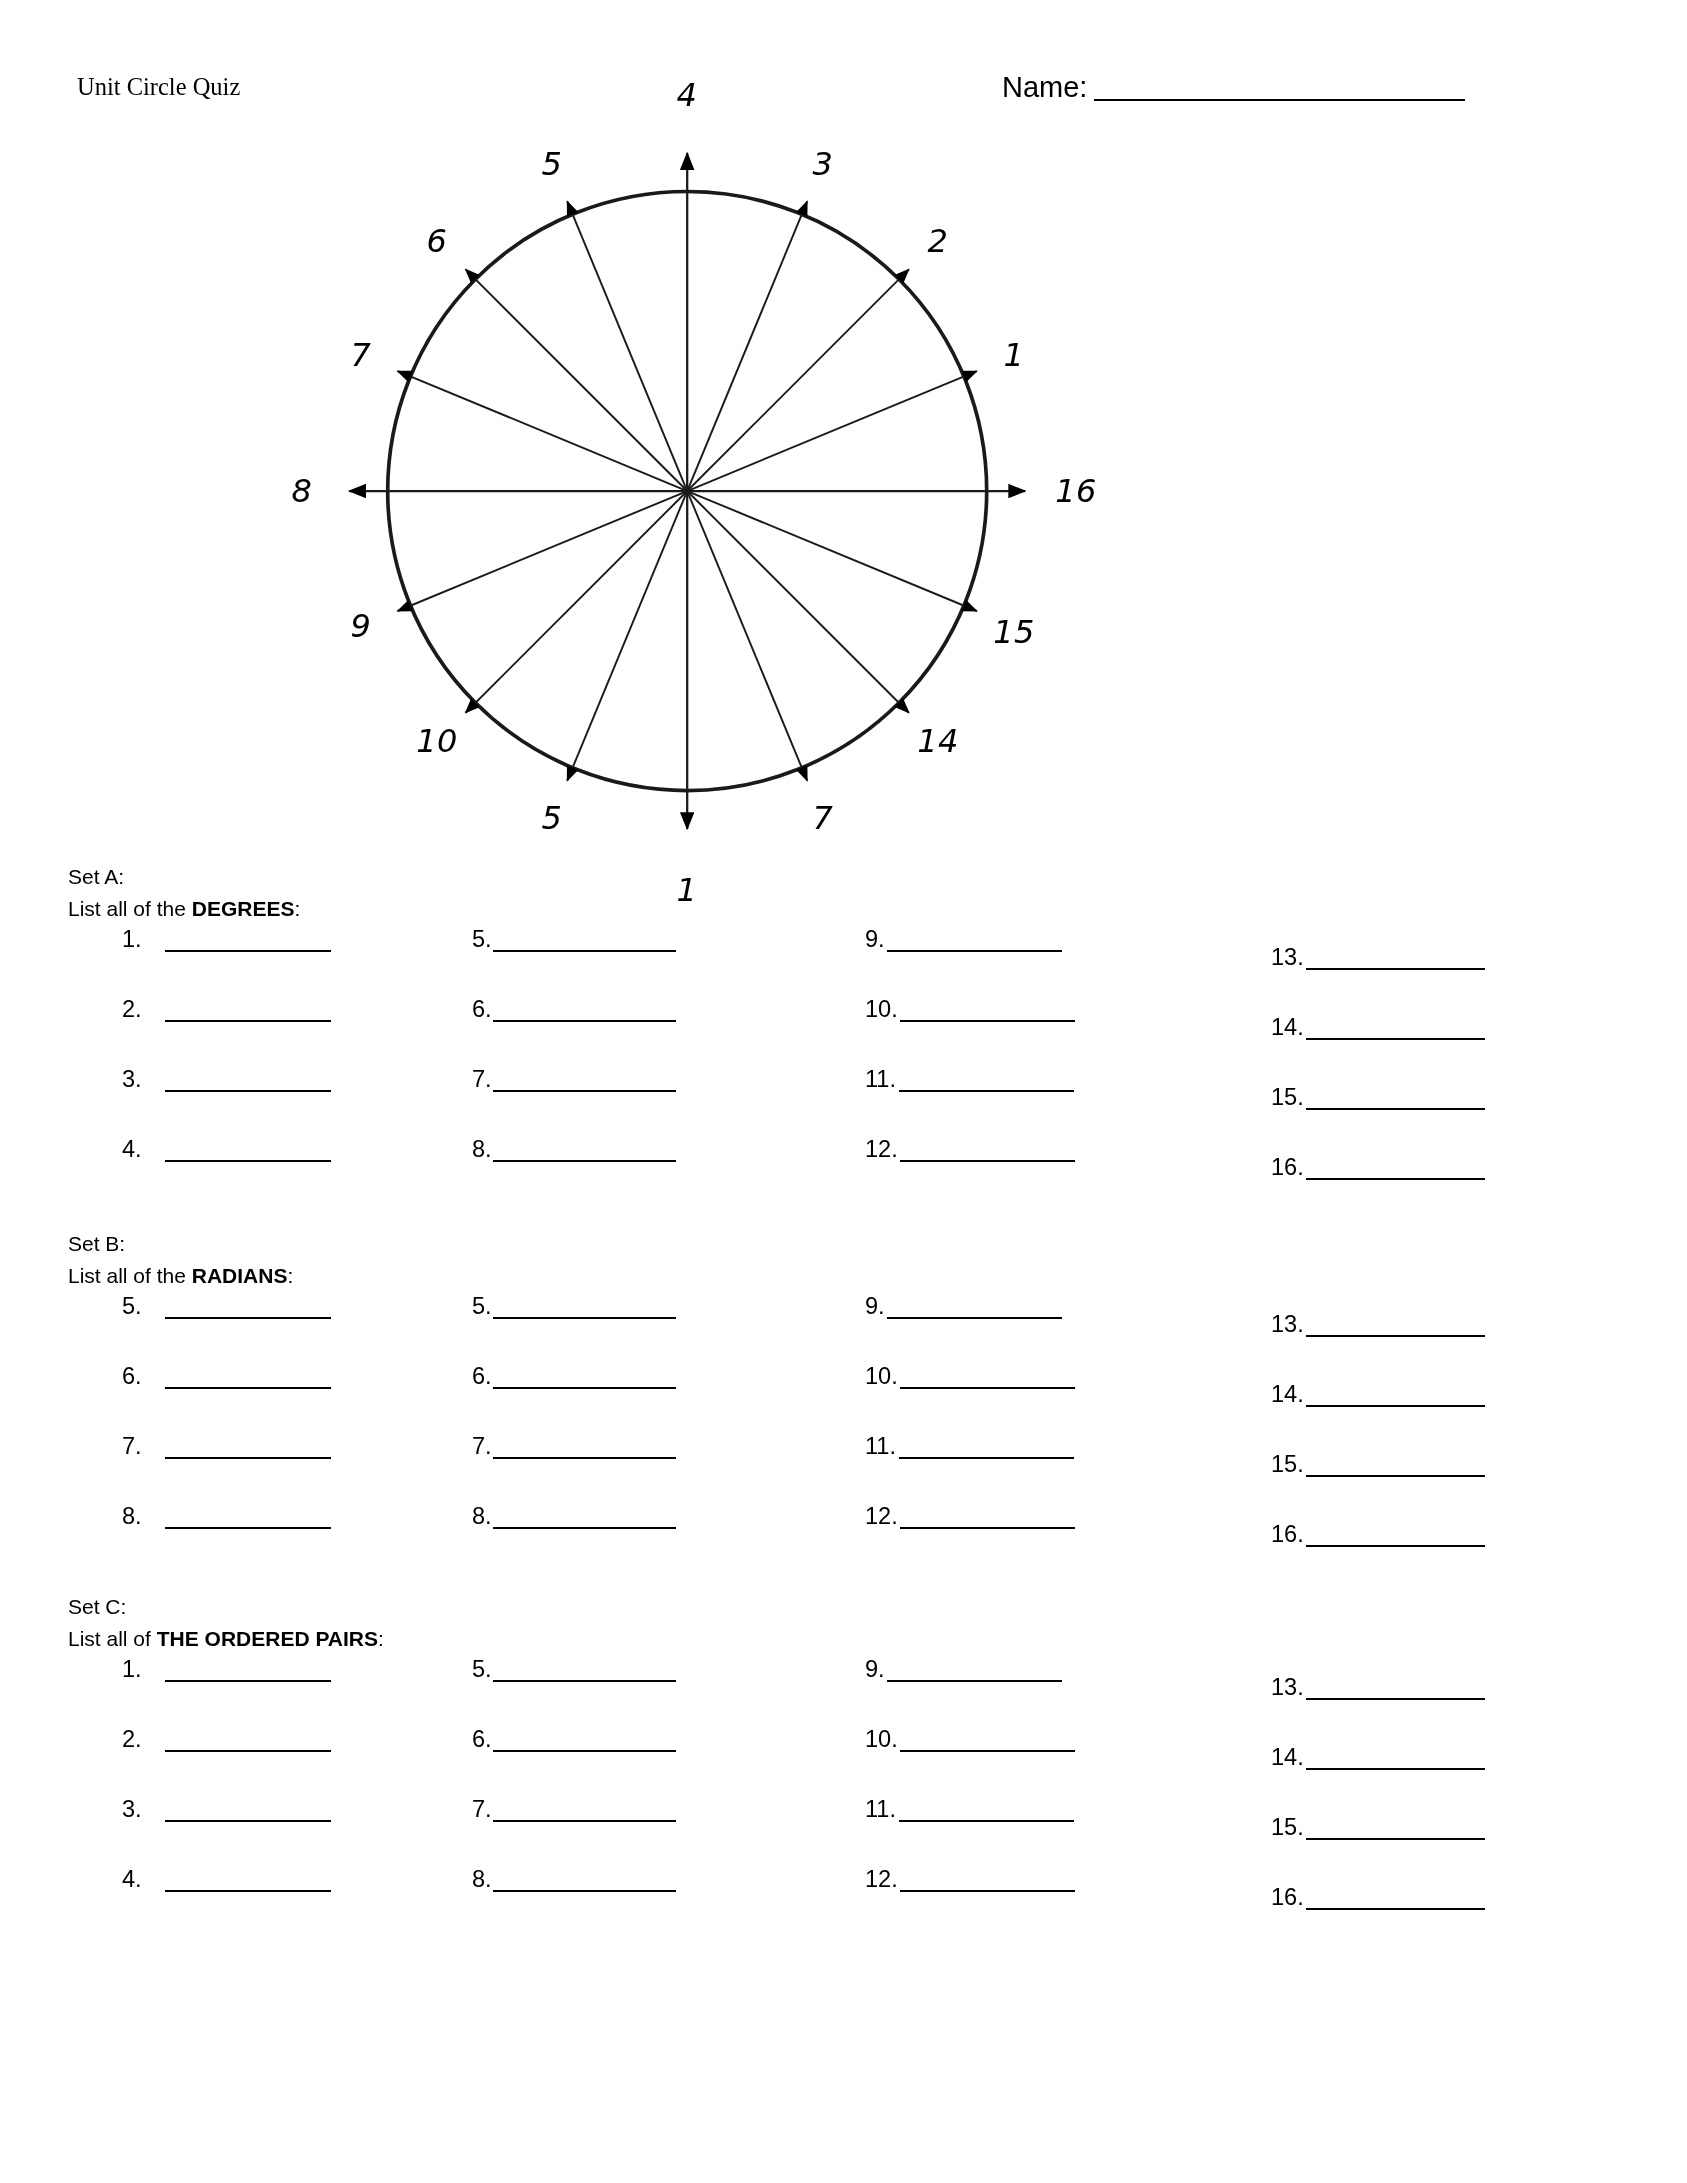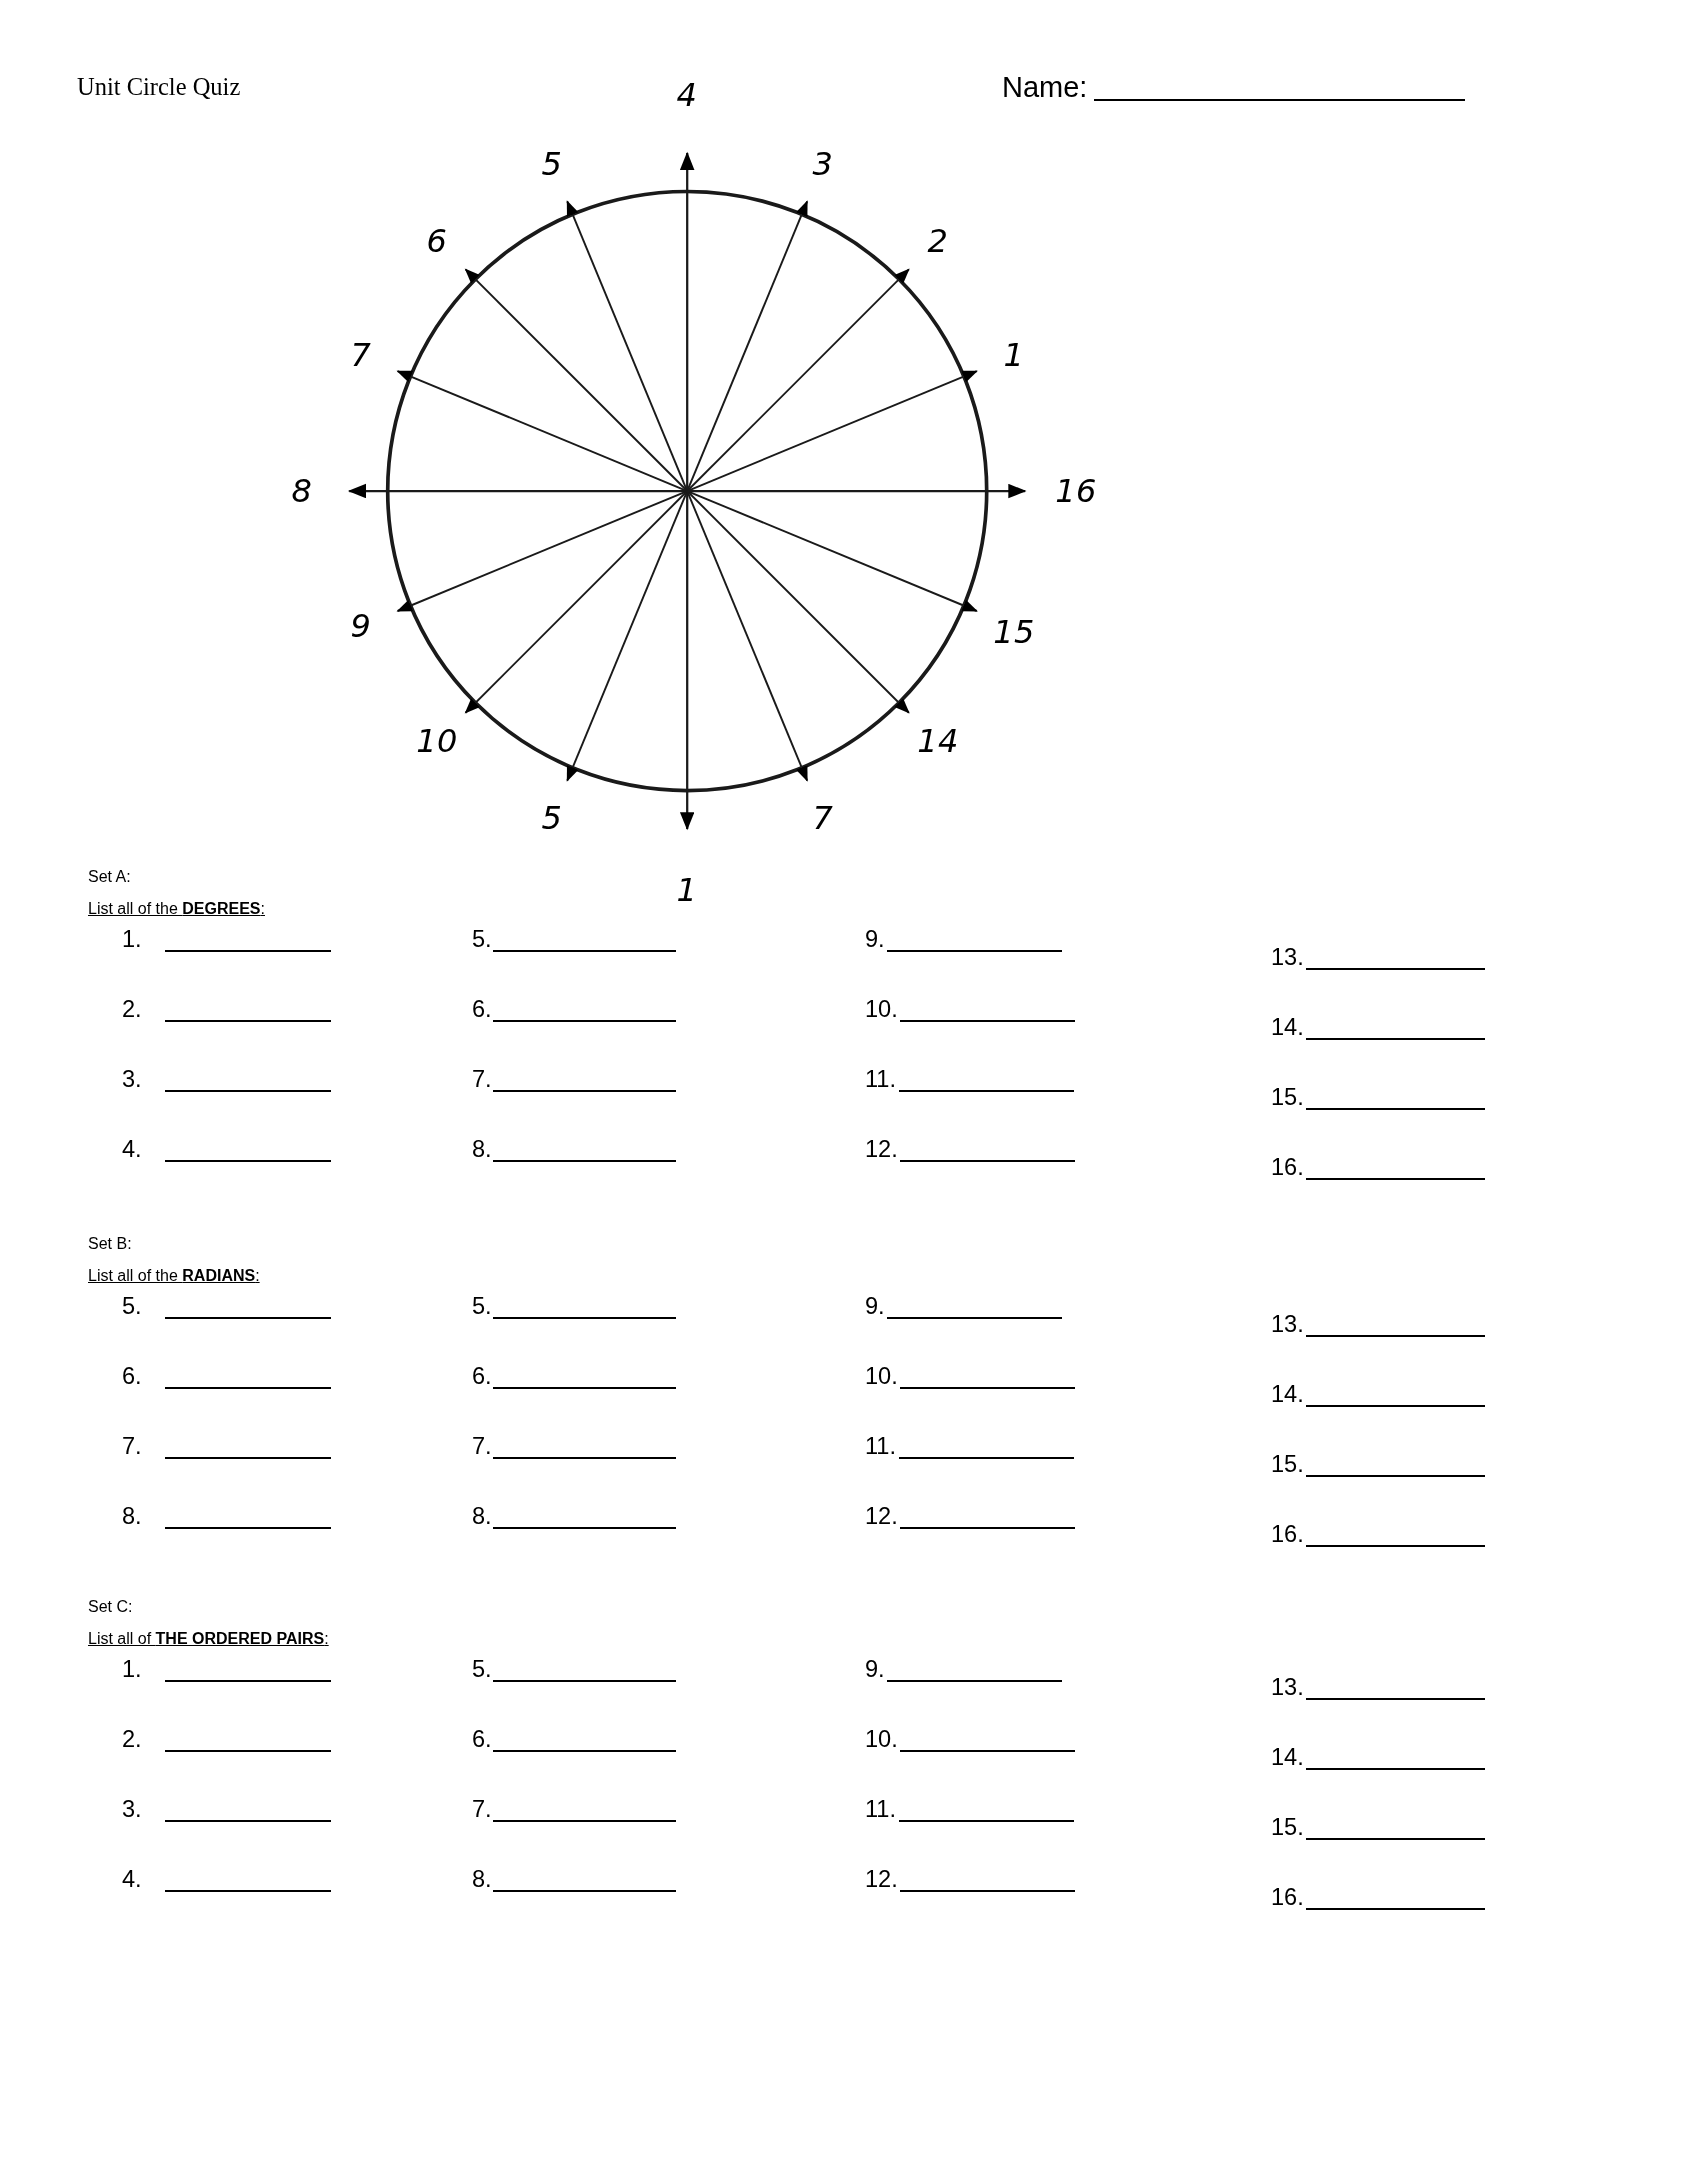--- a/index.html
+++ b/index.html
@@ -79,29 +79,28 @@
   }
 
   
   .set-block {
     position: absolute;
     left: 0;
     width: 1687px;
   }
   .set-heading {
     position: absolute;
-    left: 88px;
-    top: 0;
-    font-size: 16px;
+    left: 68px;
+    top: 0;
+    font-size: 21px;
     line-height: 32px;
     white-space: nowrap;
   }
   .set-heading .line2 {
     display: block;
-    text-decoration: underline;
   }
   .set-heading b {
     font-weight: bold;
   }
   .answer-grid {
     position: absolute;
     left: 0;
     top: 63px;
     width: 1687px;
   }

